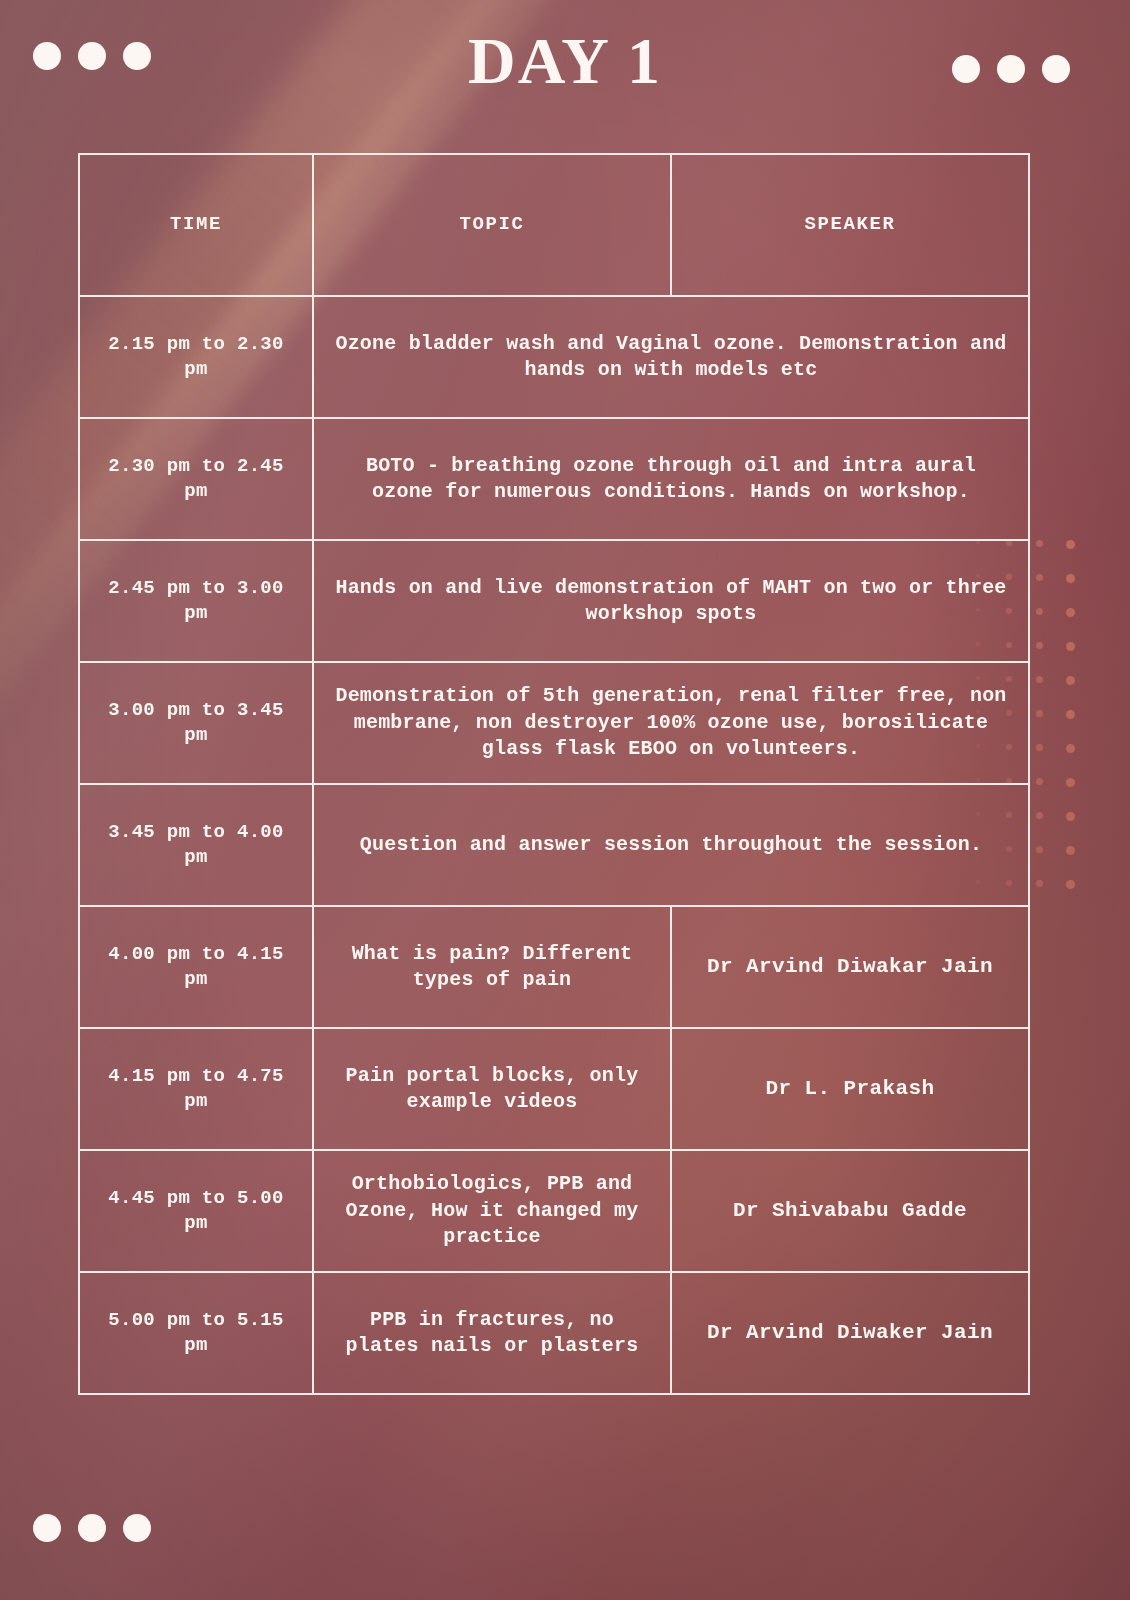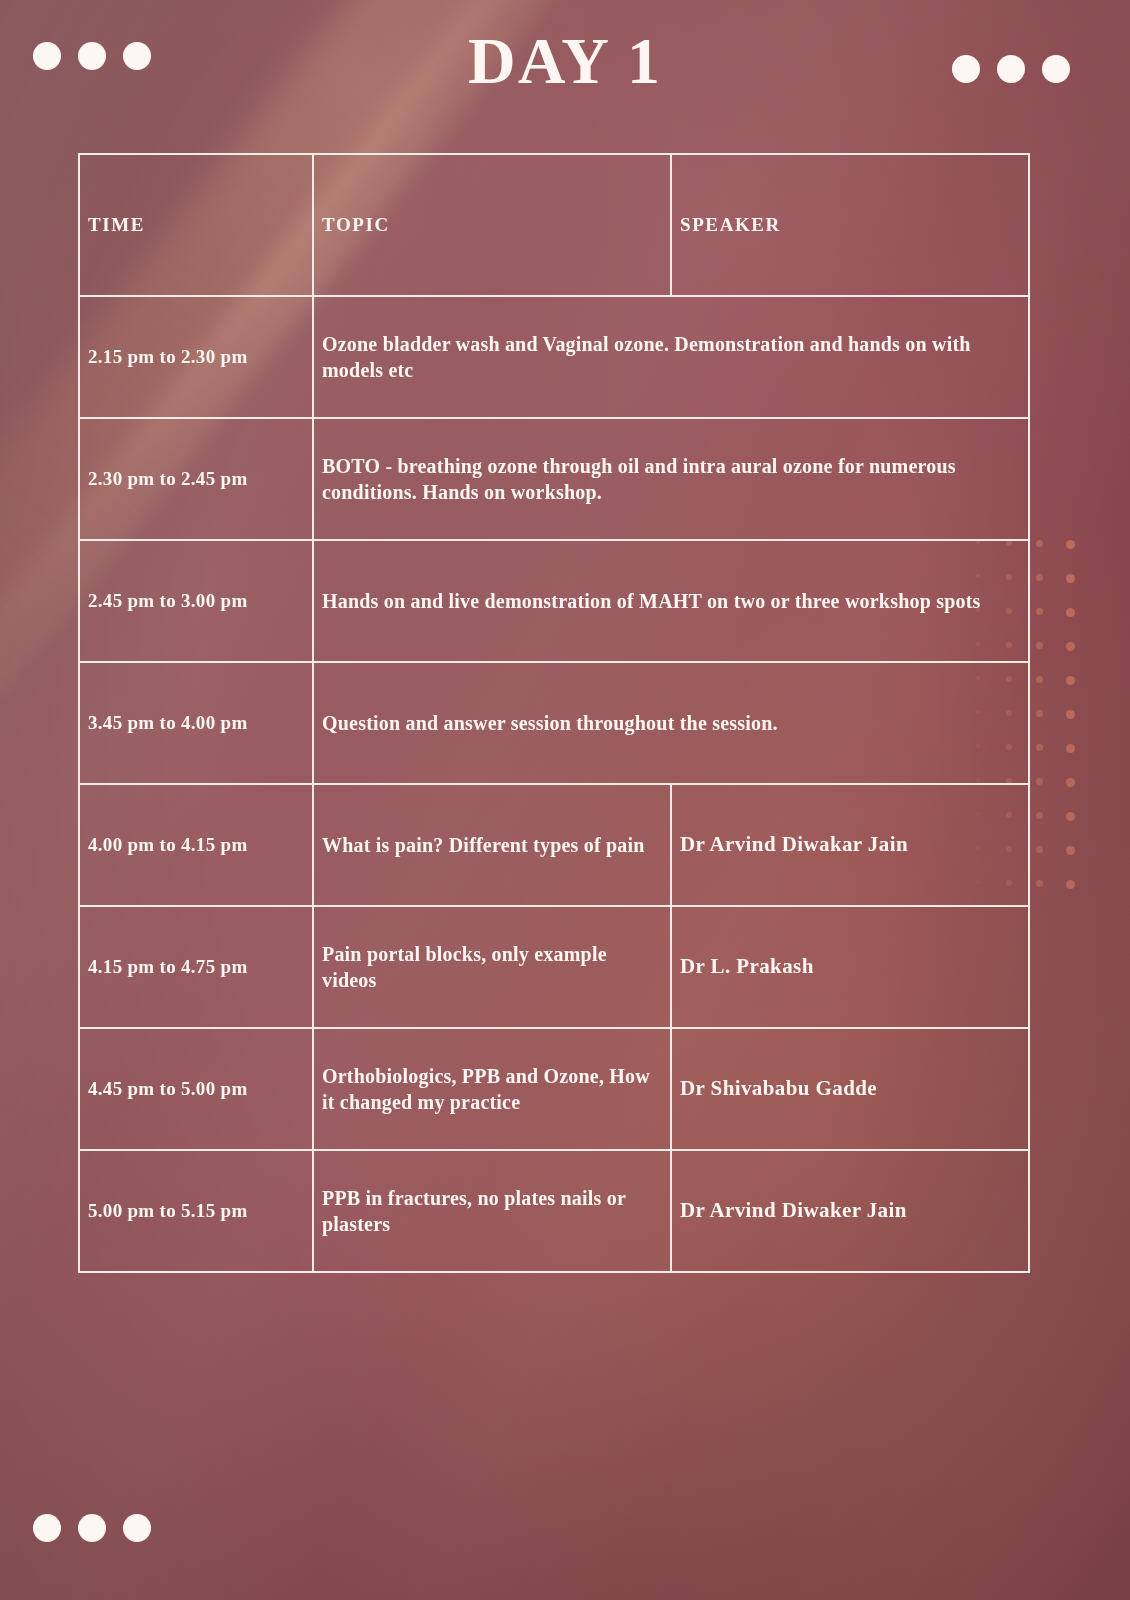--- a/index.html
+++ b/index.html
@@ -109,24 +109,24 @@
     position: absolute;
     top: 153px;
     left: 78px;
     width: 950px;
     border-collapse: collapse;
     table-layout: fixed;
   }
   table.schedule td {
     border: 2px solid #f6ece7;
     color: #fdf6f2;
-    text-align: left;
+    text-align: center;
     vertical-align: middle;
-    padding: 10px 8px;
-    font-family: Liberation Serif, serif;
+    padding: 10px 20px;
+    font-family: Liberation Mono, monospace;
     font-weight: bold;
     line-height: 1.32;
   }
   .col-time { width: 234px; }
   .col-topic { width: 358px; }
   .col-speaker { width: 358px; }
 
   .head-row td {
     height: 120px;
     font-size: 19px;
@@ -240,20 +240,24 @@
         </tr>
         <tr class="row-tall">
           <td class="time-cell">2.30 pm to 2.45 pm</td>
           <td class="topic-cell" colspan="2">BOTO - breathing ozone through oil and intra aural ozone for numerous conditions. Hands on workshop.</td>
         </tr>
         <tr class="row-tall">
           <td class="time-cell">2.45 pm to 3.00 pm</td>
           <td class="topic-cell" colspan="2">Hands on and live demonstration of MAHT on two or three workshop spots</td>
         </tr>
         <tr class="row-tall">
+          <td class="time-cell">3.00 pm to 3.45 pm</td>
+          <td class="topic-cell" colspan="2">Demonstration of 5th generation, renal filter free, non membrane, non destroyer 100% ozone use,  borosilicate glass flask EBOO on volunteers.</td>
+        </tr>
+        <tr class="row-tall">
           <td class="time-cell">3.45 pm to 4.00 pm</td>
           <td class="topic-cell" colspan="2">Question and answer session throughout the session.</td>
         </tr>
         <tr class="row-tall">
           <td class="time-cell">4.00 pm to 4.15 pm</td>
           <td class="topic-cell">What is pain? Different types of pain</td>
           <td class="speaker-cell">Dr Arvind Diwakar Jain</td>
         </tr>
         <tr class="row-tall">
           <td class="time-cell">4.15 pm to 4.75 pm</td>

